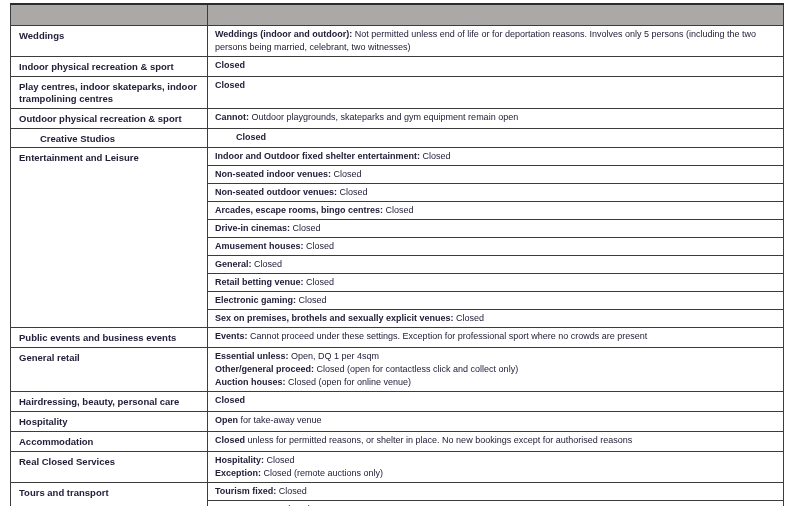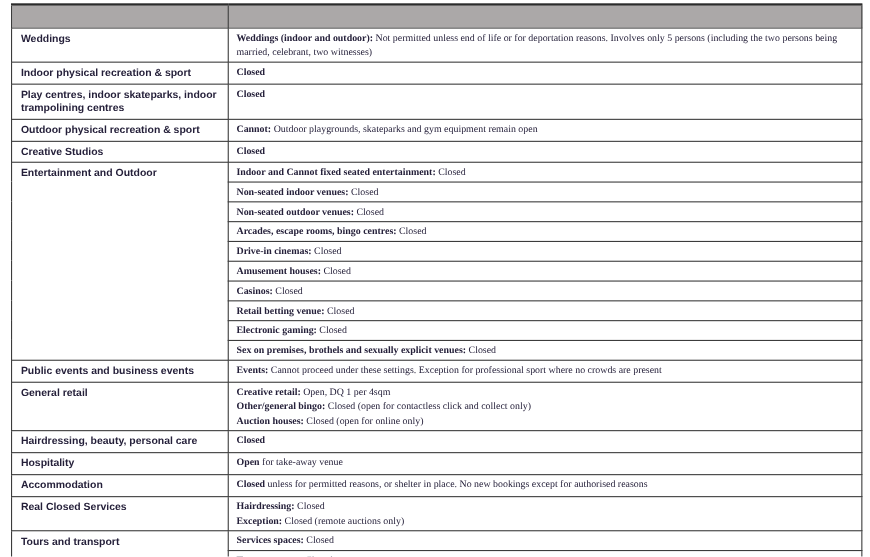--- a/index.html
+++ b/index.html
@@ -32,24 +32,24 @@
     font-weight:bold;
     font-size:9.5px;line-height:12px;
     padding:4px 4px 3px 8px;
     background:#fff;
   }
   td.det{
     font-size:9px;line-height:13px;
     padding:2px 8px 2px 7px;
     background:#fff;
   }
-  td.det .line{white-space:normal;font-family:Liberation Serif, serif;}
+  td.det .line{white-space:normal;}
   .b{font-weight:bold;}
   tr.clip td{height:14px;}
-  tr.clip .cellwrap,tr.clip .line{max-height:11px;overflow:hidden;}
+  tr.clip .cellwrap,tr.clip .line{max-height:11px;overflow:hidden;margin-left:21px;}
 </style>
 </head>
 <body>
 
 <div class="page">
   <table class="restrictions">
     <colgroup>
       <col style="width:197px">
       <col style="width:576px">
     </colgroup>
@@ -95,24 +95,24 @@
         <tr class="clip">
           <td class="cat" rowspan="1">
             <div class="cellwrap">Creative Studios</div>
           </td>
           <td class="det">
             <div class="line"><span class="b">Closed</span></div>
           </td>
         </tr>
         <tr>
           <td class="cat" rowspan="10">
-            <div class="cellwrap">Entertainment and Outdoor</div>
-          </td>
-          <td class="det">
-            <div class="line"><span class="b">Indoor and Cannot fixed seated entertainment:</span><span> Closed</span></div>
+            <div class="cellwrap">Entertainment and Leisure</div>
+          </td>
+          <td class="det">
+            <div class="line"><span class="b">Indoor and Outdoor fixed shelter entertainment:</span><span> Closed</span></div>
           </td>
         </tr>
         <tr>
           <td class="det">
             <div class="line"><span class="b">Non-seated indoor venues:</span><span> Closed</span></div>
           </td>
         </tr>
         <tr>
           <td class="det">
             <div class="line"><span class="b">Non-seated outdoor venues:</span><span> Closed</span></div>
@@ -128,21 +128,21 @@
             <div class="line"><span class="b">Drive-in cinemas:</span><span> Closed</span></div>
           </td>
         </tr>
         <tr>
           <td class="det">
             <div class="line"><span class="b">Amusement houses:</span><span> Closed</span></div>
           </td>
         </tr>
         <tr>
           <td class="det">
-            <div class="line"><span class="b">Casinos:</span><span> Closed</span></div>
+            <div class="line"><span class="b">General:</span><span> Closed</span></div>
           </td>
         </tr>
         <tr>
           <td class="det">
             <div class="line"><span class="b">Retail betting venue:</span><span> Closed</span></div>
           </td>
         </tr>
         <tr>
           <td class="det">
             <div class="line"><span class="b">Electronic gaming:</span><span> Closed</span></div>
@@ -159,23 +159,23 @@
           </td>
           <td class="det">
             <div class="line"><span class="b">Events:</span><span> Cannot proceed under these settings. Exception for professional sport where no crowds are present</span></div>
           </td>
         </tr>
         <tr>
           <td class="cat" rowspan="1">
             <div class="cellwrap">General retail</div>
           </td>
           <td class="det">
-            <div class="line"><span class="b">Creative retail:</span><span> Open, DQ 1 per 4sqm</span></div>
-            <div class="line"><span class="b">Other/general bingo:</span><span> Closed (open for contactless click and collect only)</span></div>
-            <div class="line"><span class="b">Auction houses:</span><span> Closed (open for online only)</span></div>
+            <div class="line"><span class="b">Essential unless:</span><span> Open, DQ 1 per 4sqm</span></div>
+            <div class="line"><span class="b">Other/general proceed:</span><span> Closed (open for contactless click and collect only)</span></div>
+            <div class="line"><span class="b">Auction houses:</span><span> Closed (open for online venue)</span></div>
           </td>
         </tr>
         <tr>
           <td class="cat" rowspan="1">
             <div class="cellwrap">Hairdressing, beauty, personal care</div>
           </td>
           <td class="det">
             <div class="line"><span class="b">Closed</span></div>
           </td>
         </tr>
@@ -193,30 +193,30 @@
           </td>
           <td class="det">
             <div class="line"><span class="b">Closed</span><span> unless for permitted reasons, or shelter in place. No new bookings except for authorised reasons</span></div>
           </td>
         </tr>
         <tr>
           <td class="cat" rowspan="1">
             <div class="cellwrap">Real Closed Services</div>
           </td>
           <td class="det">
-            <div class="line"><span class="b">Hairdressing:</span><span> Closed</span></div>
+            <div class="line"><span class="b">Hospitality:</span><span> Closed</span></div>
             <div class="line"><span class="b">Exception:</span><span> Closed (remote auctions only)</span></div>
           </td>
         </tr>
         <tr>
           <td class="cat" rowspan="2">
             <div class="cellwrap">Tours and transport</div>
           </td>
           <td class="det">
-            <div class="line"><span class="b">Services spaces:</span><span> Closed</span></div>
+            <div class="line"><span class="b">Tourism fixed:</span><span> Closed</span></div>
           </td>
         </tr>
         <tr>
           <td class="det">
             <div class="line"><span class="b">Tour transport:</span><span> Closed</span></div>
           </td>
         </tr>
       </tbody>
   </table>
 </div>

